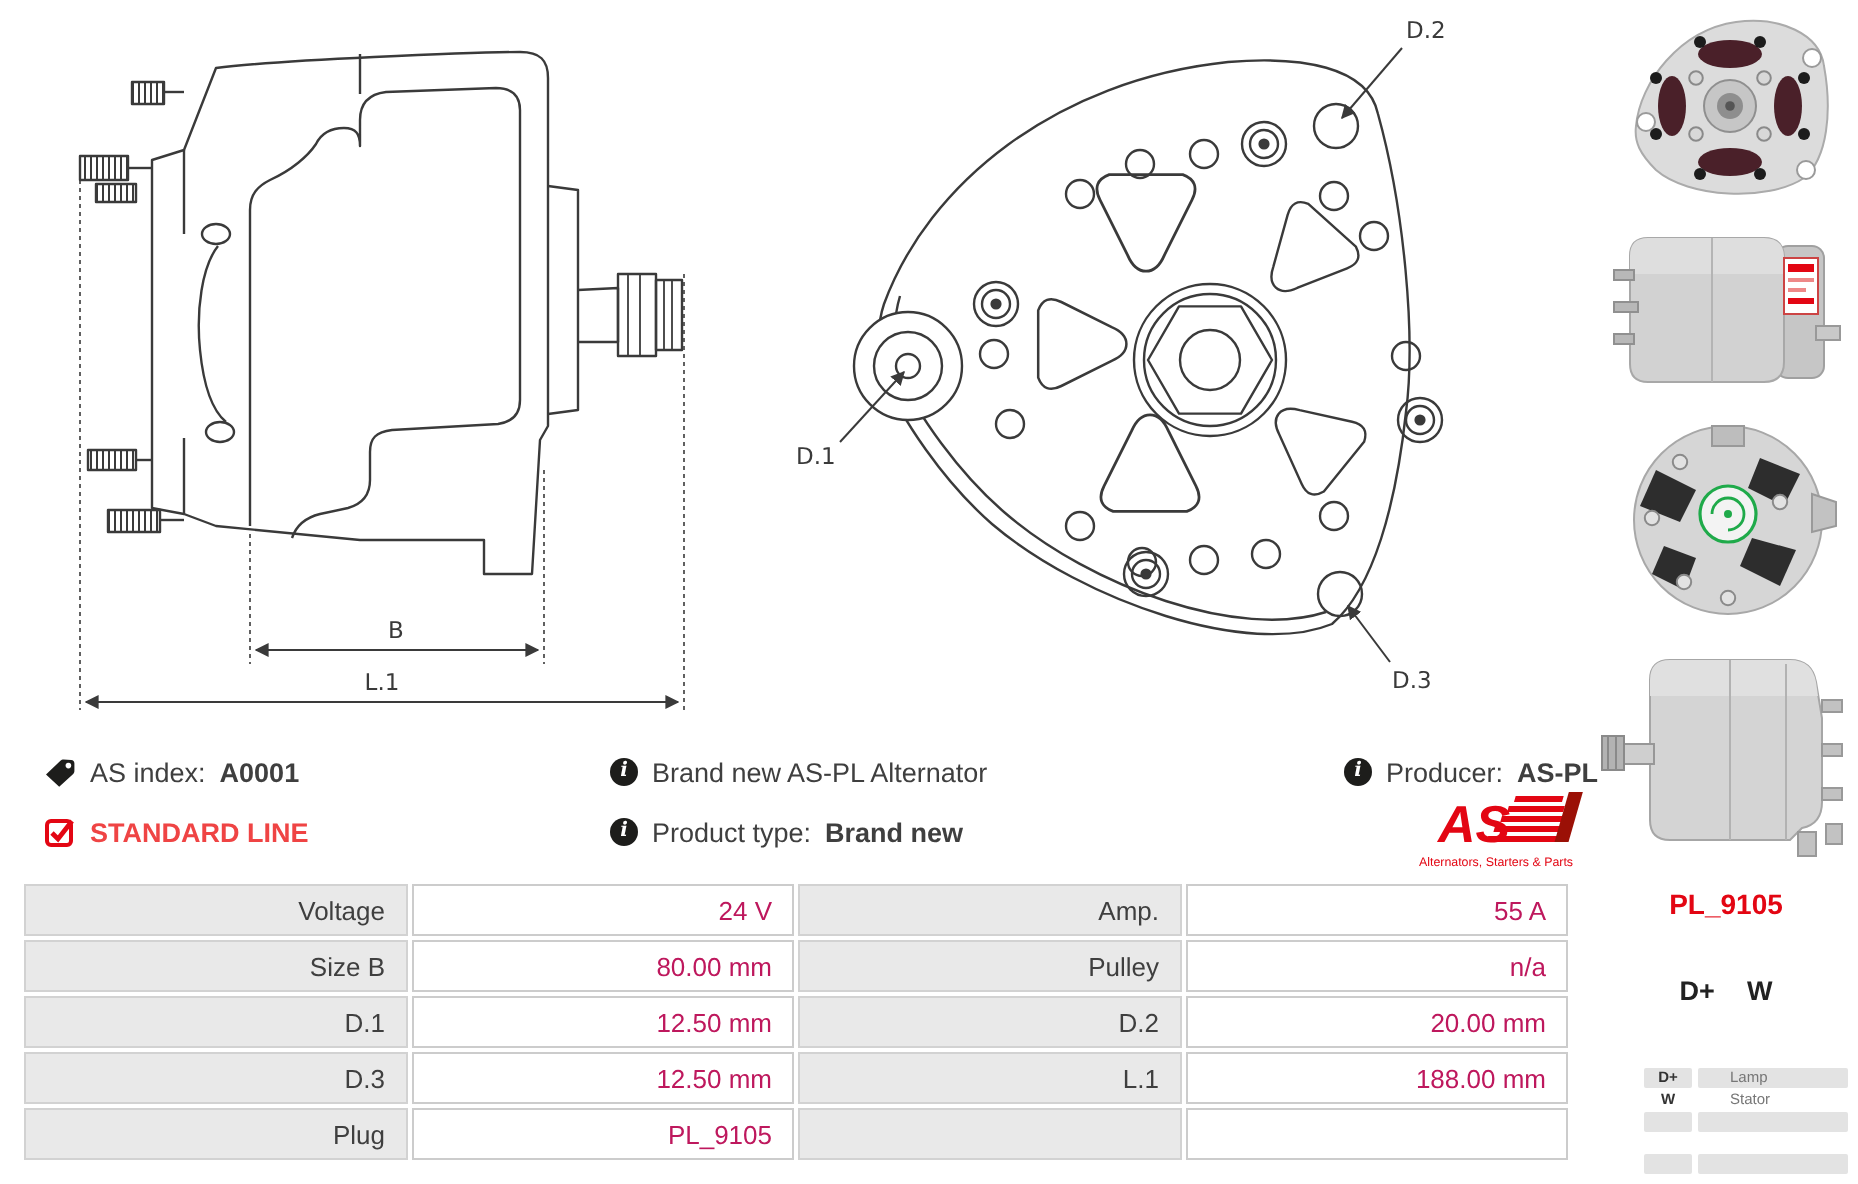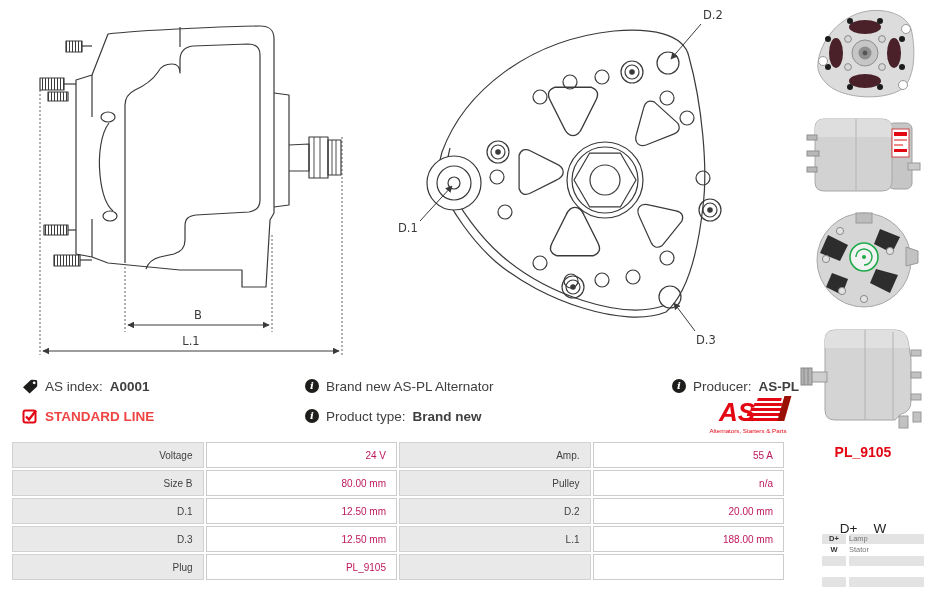--- a/index.html
+++ b/index.html
@@ -16,37 +16,37 @@
   .info-item{position:absolute;height:18px;display:flex;align-items:center;gap:7px;
     font-size:13.5px;color:#3f3f3f;white-space:nowrap;}
   .info-item b{font-weight:bold;}
   .i-badge{width:14px;height:14px;border-radius:50%;background:#1d1d1b;color:#fff;
     display:flex;align-items:center;justify-content:center;
     font-family:"DejaVu Serif",serif;font-style:italic;font-weight:bold;font-size:10px;line-height:1;}
   .red-line{color:#ef4444;font-weight:bold;}
   
   table.specs{position:absolute;left:10px;top:440px;width:776px;
     border-collapse:separate;border-spacing:2px;table-layout:fixed;}
-  table.specs td{height:24px;font-size:10px;text-align:right;padding:0 10px 0 0;
+  table.specs td{height:24px;font-size:13px;text-align:right;padding:0 10px 0 0;
     vertical-align:middle;overflow:hidden;}
   td.lab{background:#e9e9e9;border:1px solid #d2d2d2;color:#3f3f3f;}
   td.val{background:#ffffff;border:1px solid #cccccc;color:#be185d;}
   
   .sidebar{position:absolute;left:797px;top:0;width:132px;height:592px;}
   .photo{position:absolute;}
   .plug-code{position:absolute;left:0;top:444px;width:132px;text-align:center;
     color:#e30613;font-weight:bold;font-size:14px;}
   .term-legend{position:absolute;left:0;top:488px;width:132px;text-align:center;
-    font-weight:normal;font-size:13.5px;color:#222;margin-top:33px;}
+    font-weight:bold;font-size:13.5px;color:#222;}
   .term-legend span{margin:0 8px;}
   .tt{position:absolute;left:25px;top:534px;width:102px;font-size:7.5px;color:#777;}
   .tt-row{display:flex;height:10px;line-height:10px;margin-bottom:1px;}
   .tt-row .c1{width:24px;background:#e3e3e3;font-weight:bold;color:#333;
     text-align:center;border-radius:1px;}
-  .tt-row .c2{flex:1;background:#e3e3e3;margin-left:3px;padding-left:0;border-radius:1px;}
+  .tt-row .c2{flex:1;background:#e3e3e3;margin-left:3px;padding-left:16px;border-radius:1px;}
   .tt-row.white .c1,.tt-row.white .c2{background:transparent;}
   .tt-row.spaced{margin-top:11px;}
 </style>
 </head>
 <body>
 
 <div class="drawing" style="left:8px;top:5px;">
 <svg width="362" height="362" viewBox="0 0 362 362">
   <defs>
     <pattern id="hatch" width="3" height="8" patternUnits="userSpaceOnUse">

